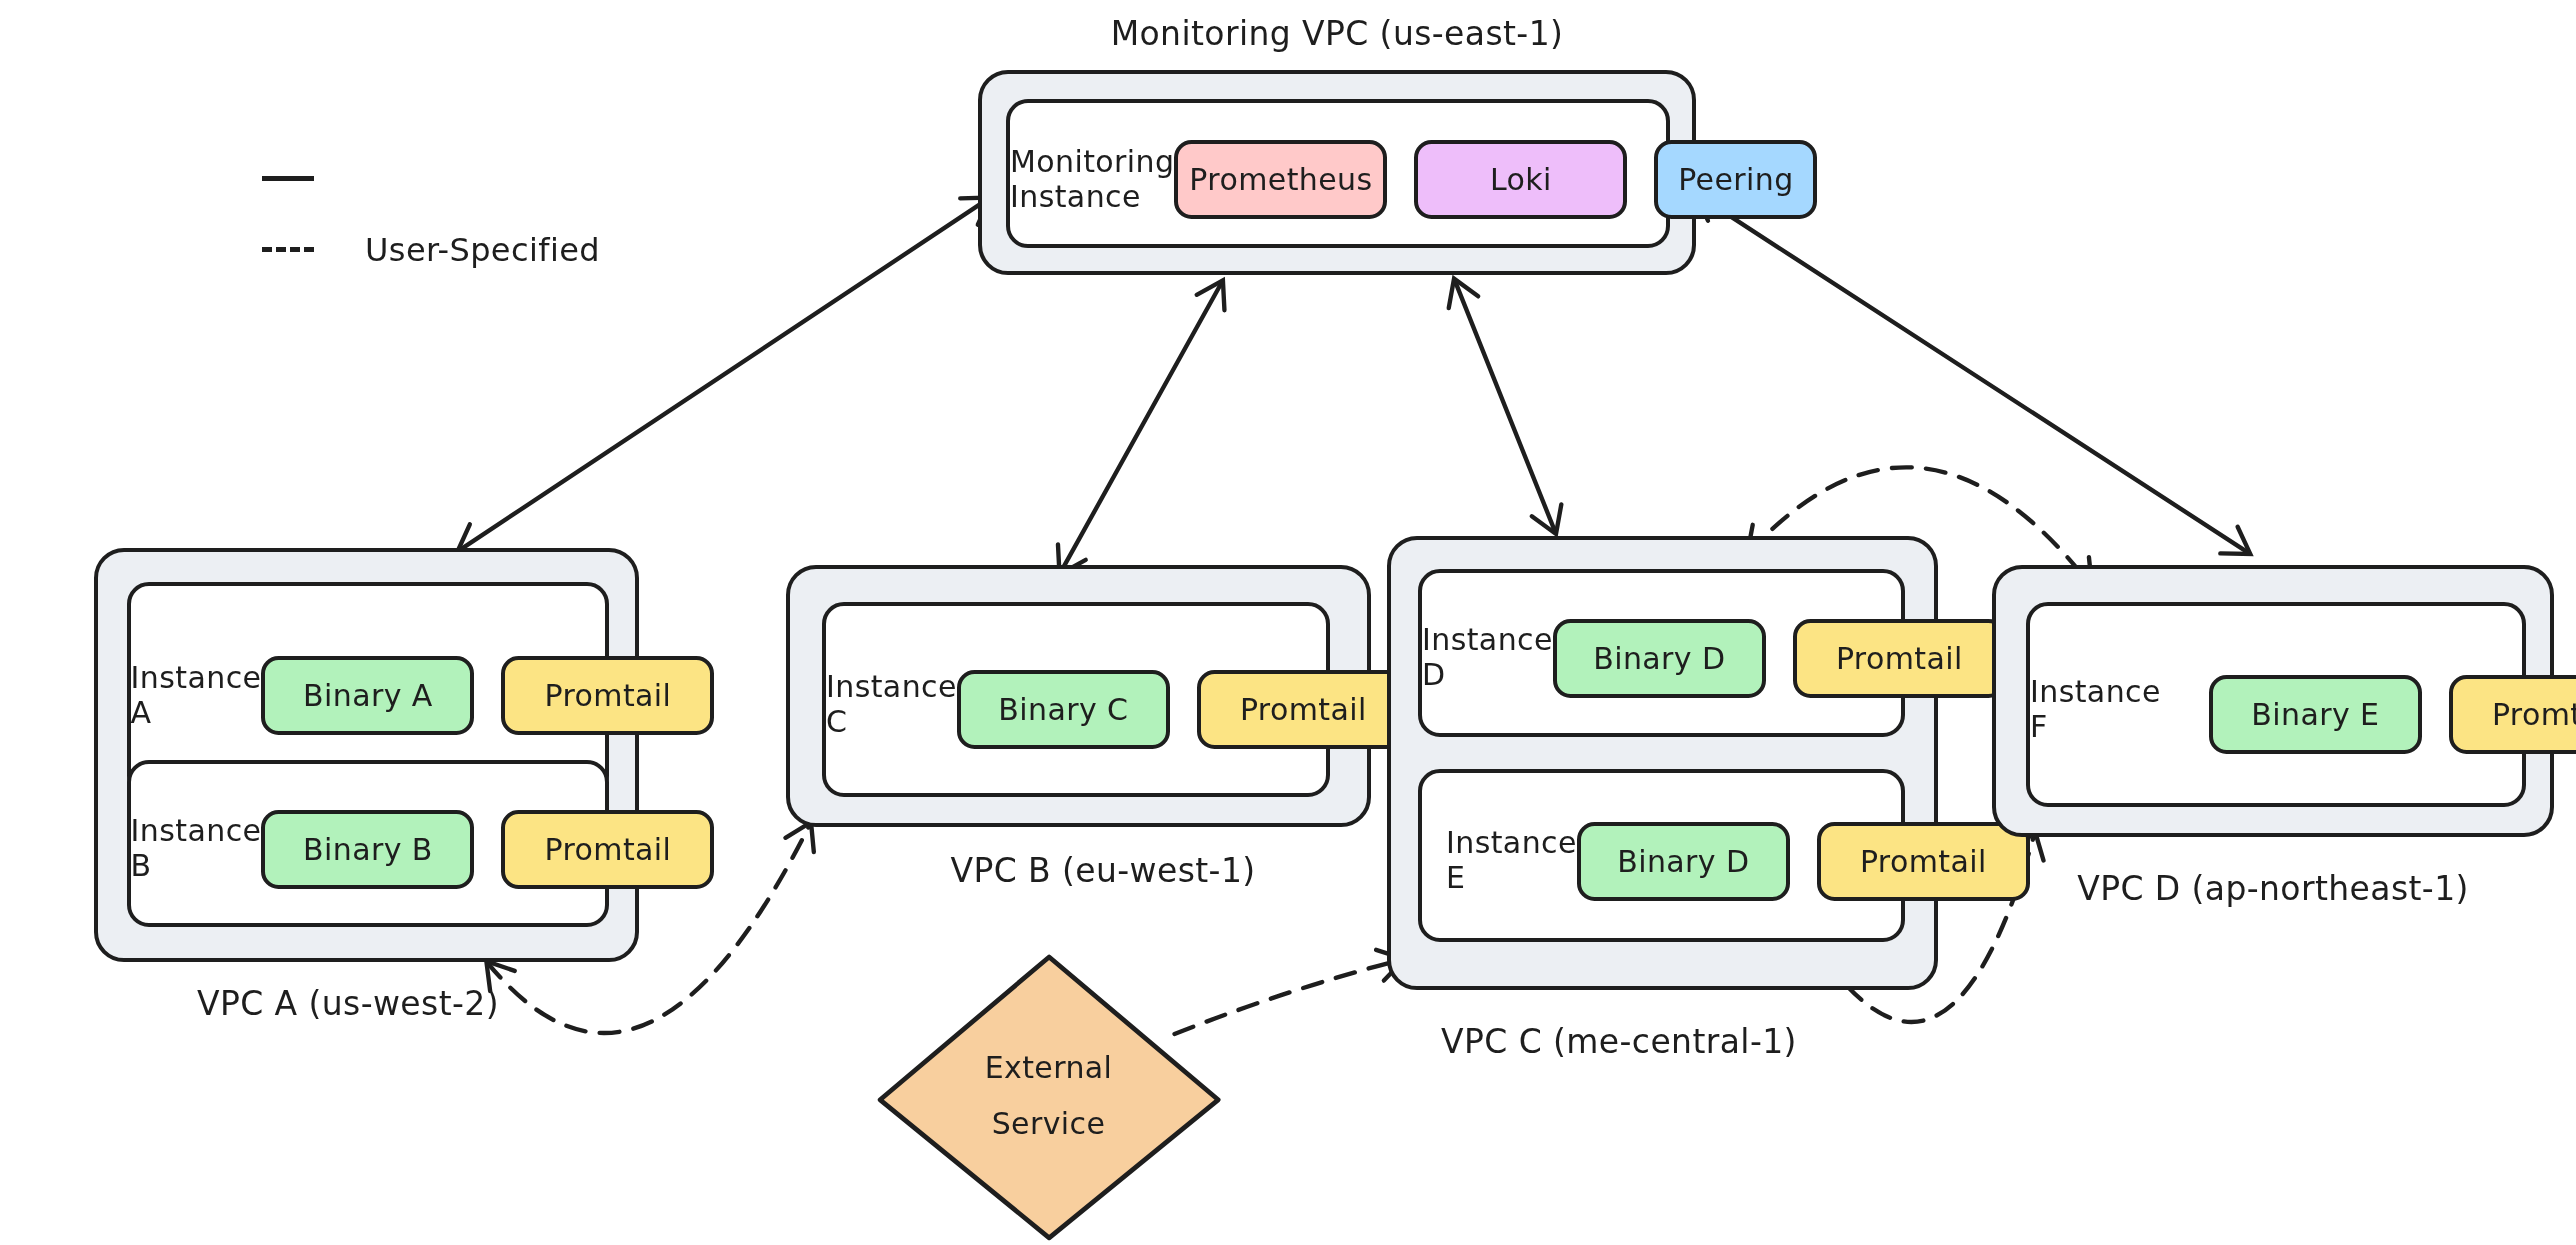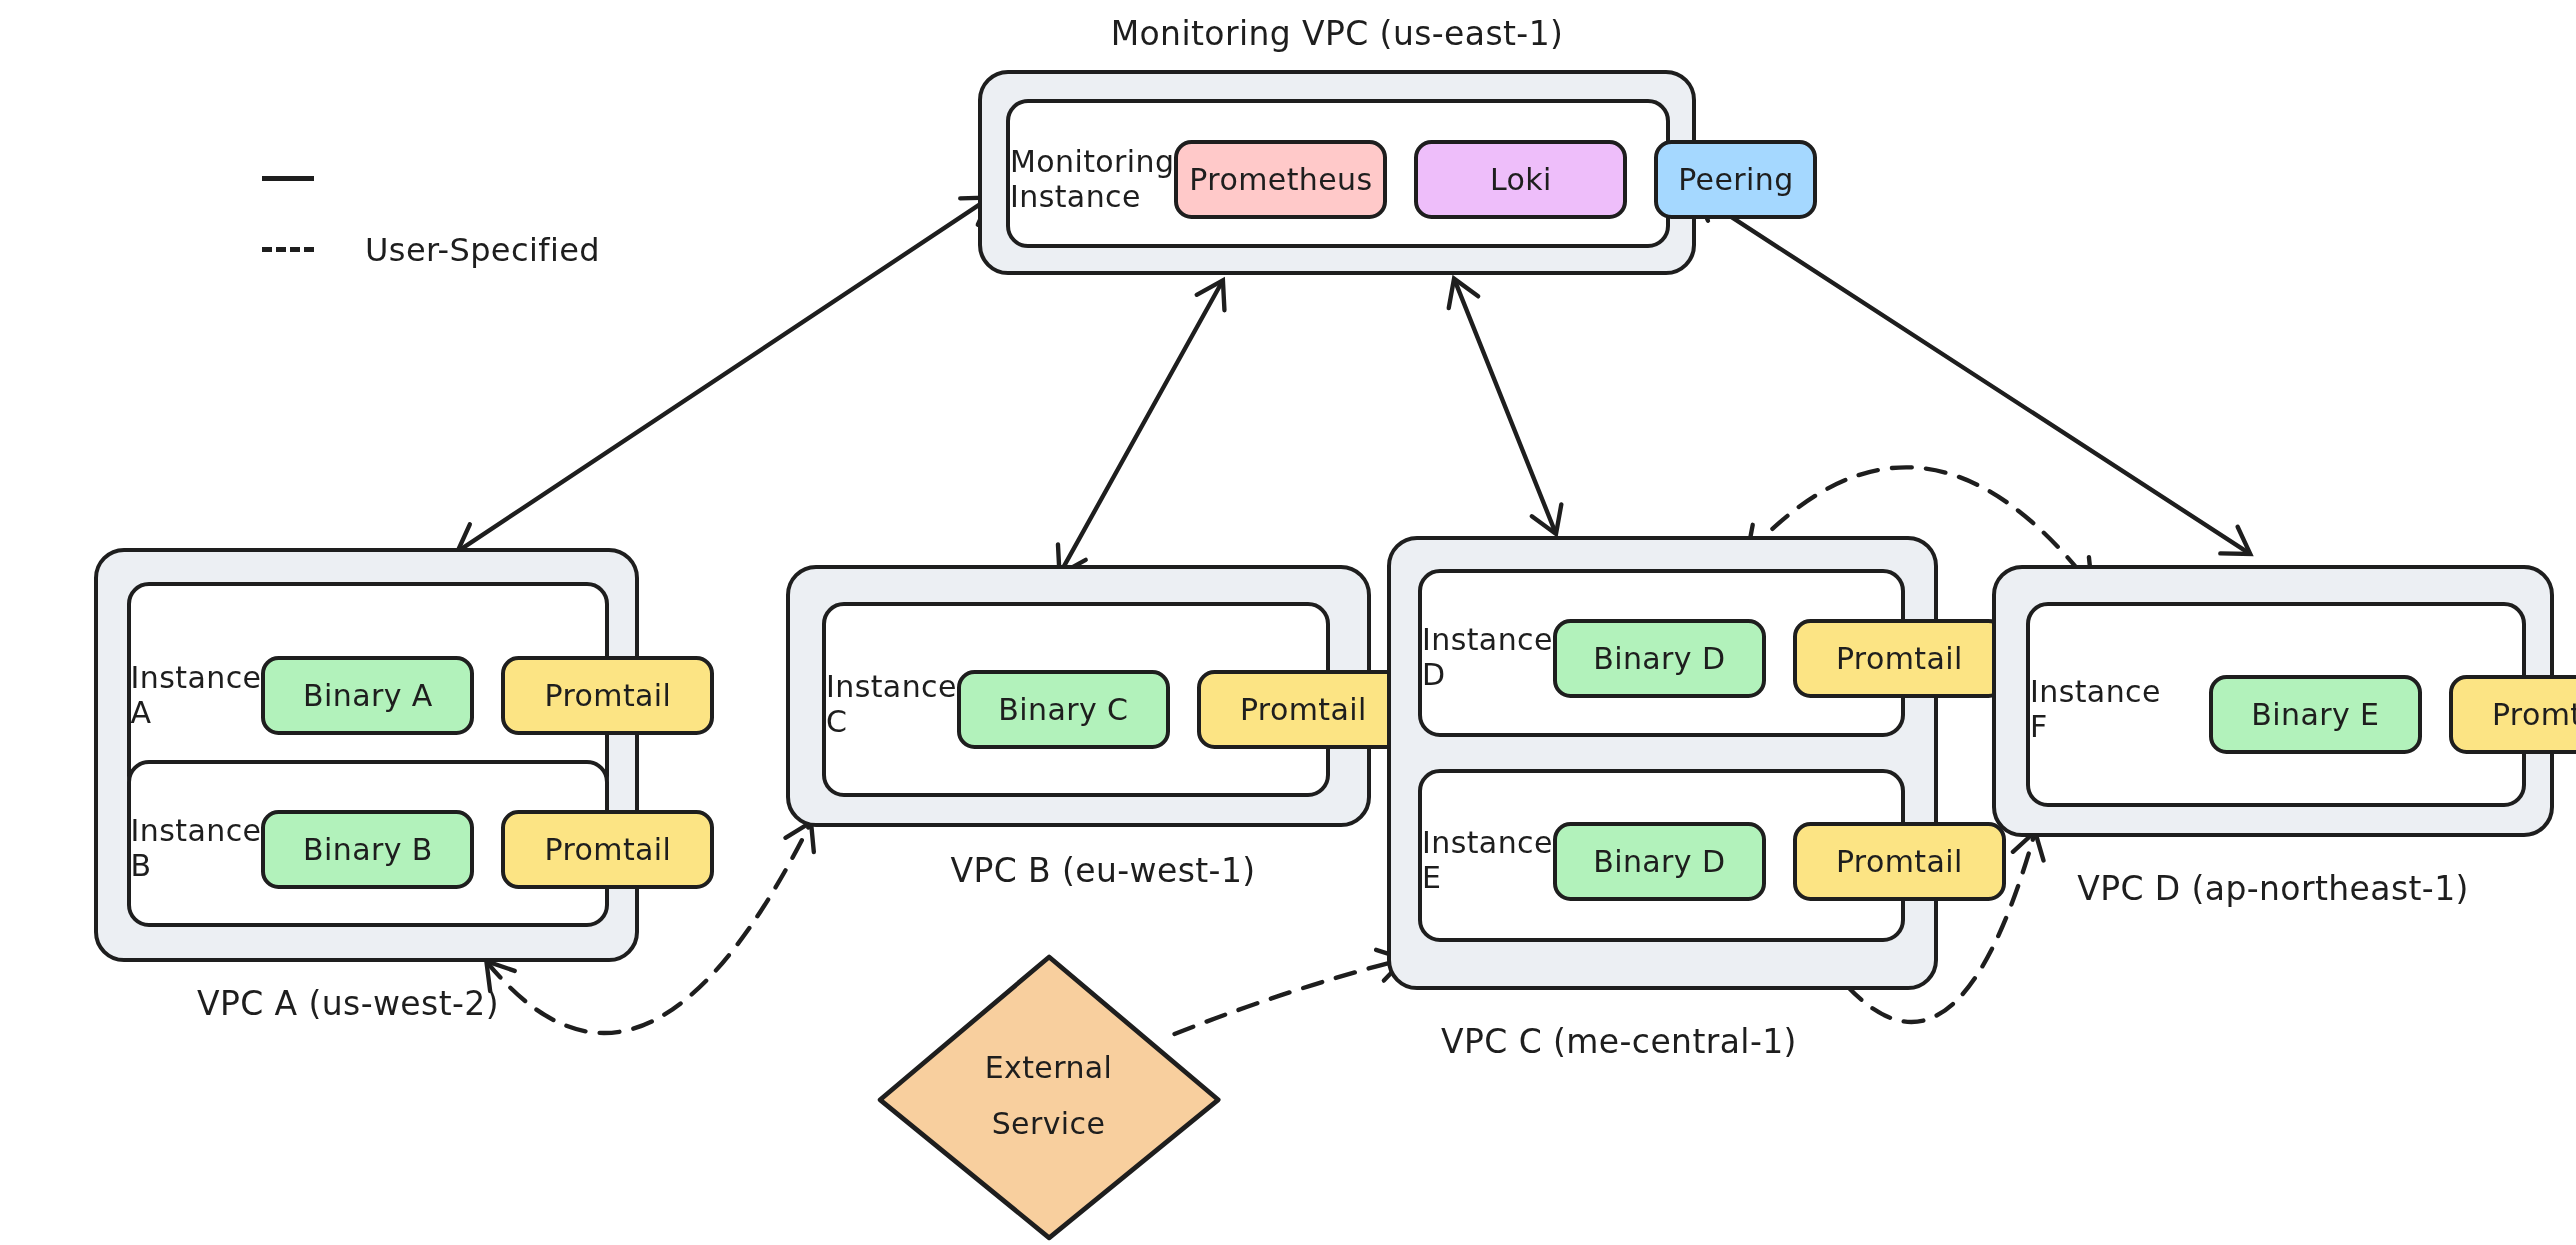--- a/index.html
+++ b/index.html
@@ -63,21 +63,21 @@
   #inst-b{left:28.6px;top:208px;width:482px;height:167px;}
   #cap-a{left:94px;top:984px;width:508px;}
   
   #vpc-b{left:786px;top:565px;width:585px;height:262px;}
   #inst-c{left:32px;top:33px;width:508px;height:195px;}
   #inst-c .modules{margin-top:20.6px;}
   #cap-b{left:825px;top:851px;width:556px;}
   
   #vpc-c{left:1387px;top:536px;width:551px;height:454px;}
   #inst-d{left:27px;top:28.6px;width:487px;height:168px;}
-  #inst-e{left:27px;top:229px;width:487px;height:173px;}
+  #inst-e{left:27px;top:229px;width:487px;height:173px;padding-left:24px;}
   #cap-c{left:1345px;top:1022px;width:548px;}
   
   #vpc-d{left:1992px;top:565px;width:562px;height:272px;}
   #inst-f{left:30px;top:33px;width:500px;height:205px;}
   #inst-f .modules{margin-top:19px;padding-left:48px;}
   #cap-d{left:1992px;top:869px;width:562px;}
   
   #diamond-label{
     position:absolute;left:890px;top:1040px;width:317px;
     text-align:center;font-size:30px;line-height:56px;letter-spacing:0.4px;

